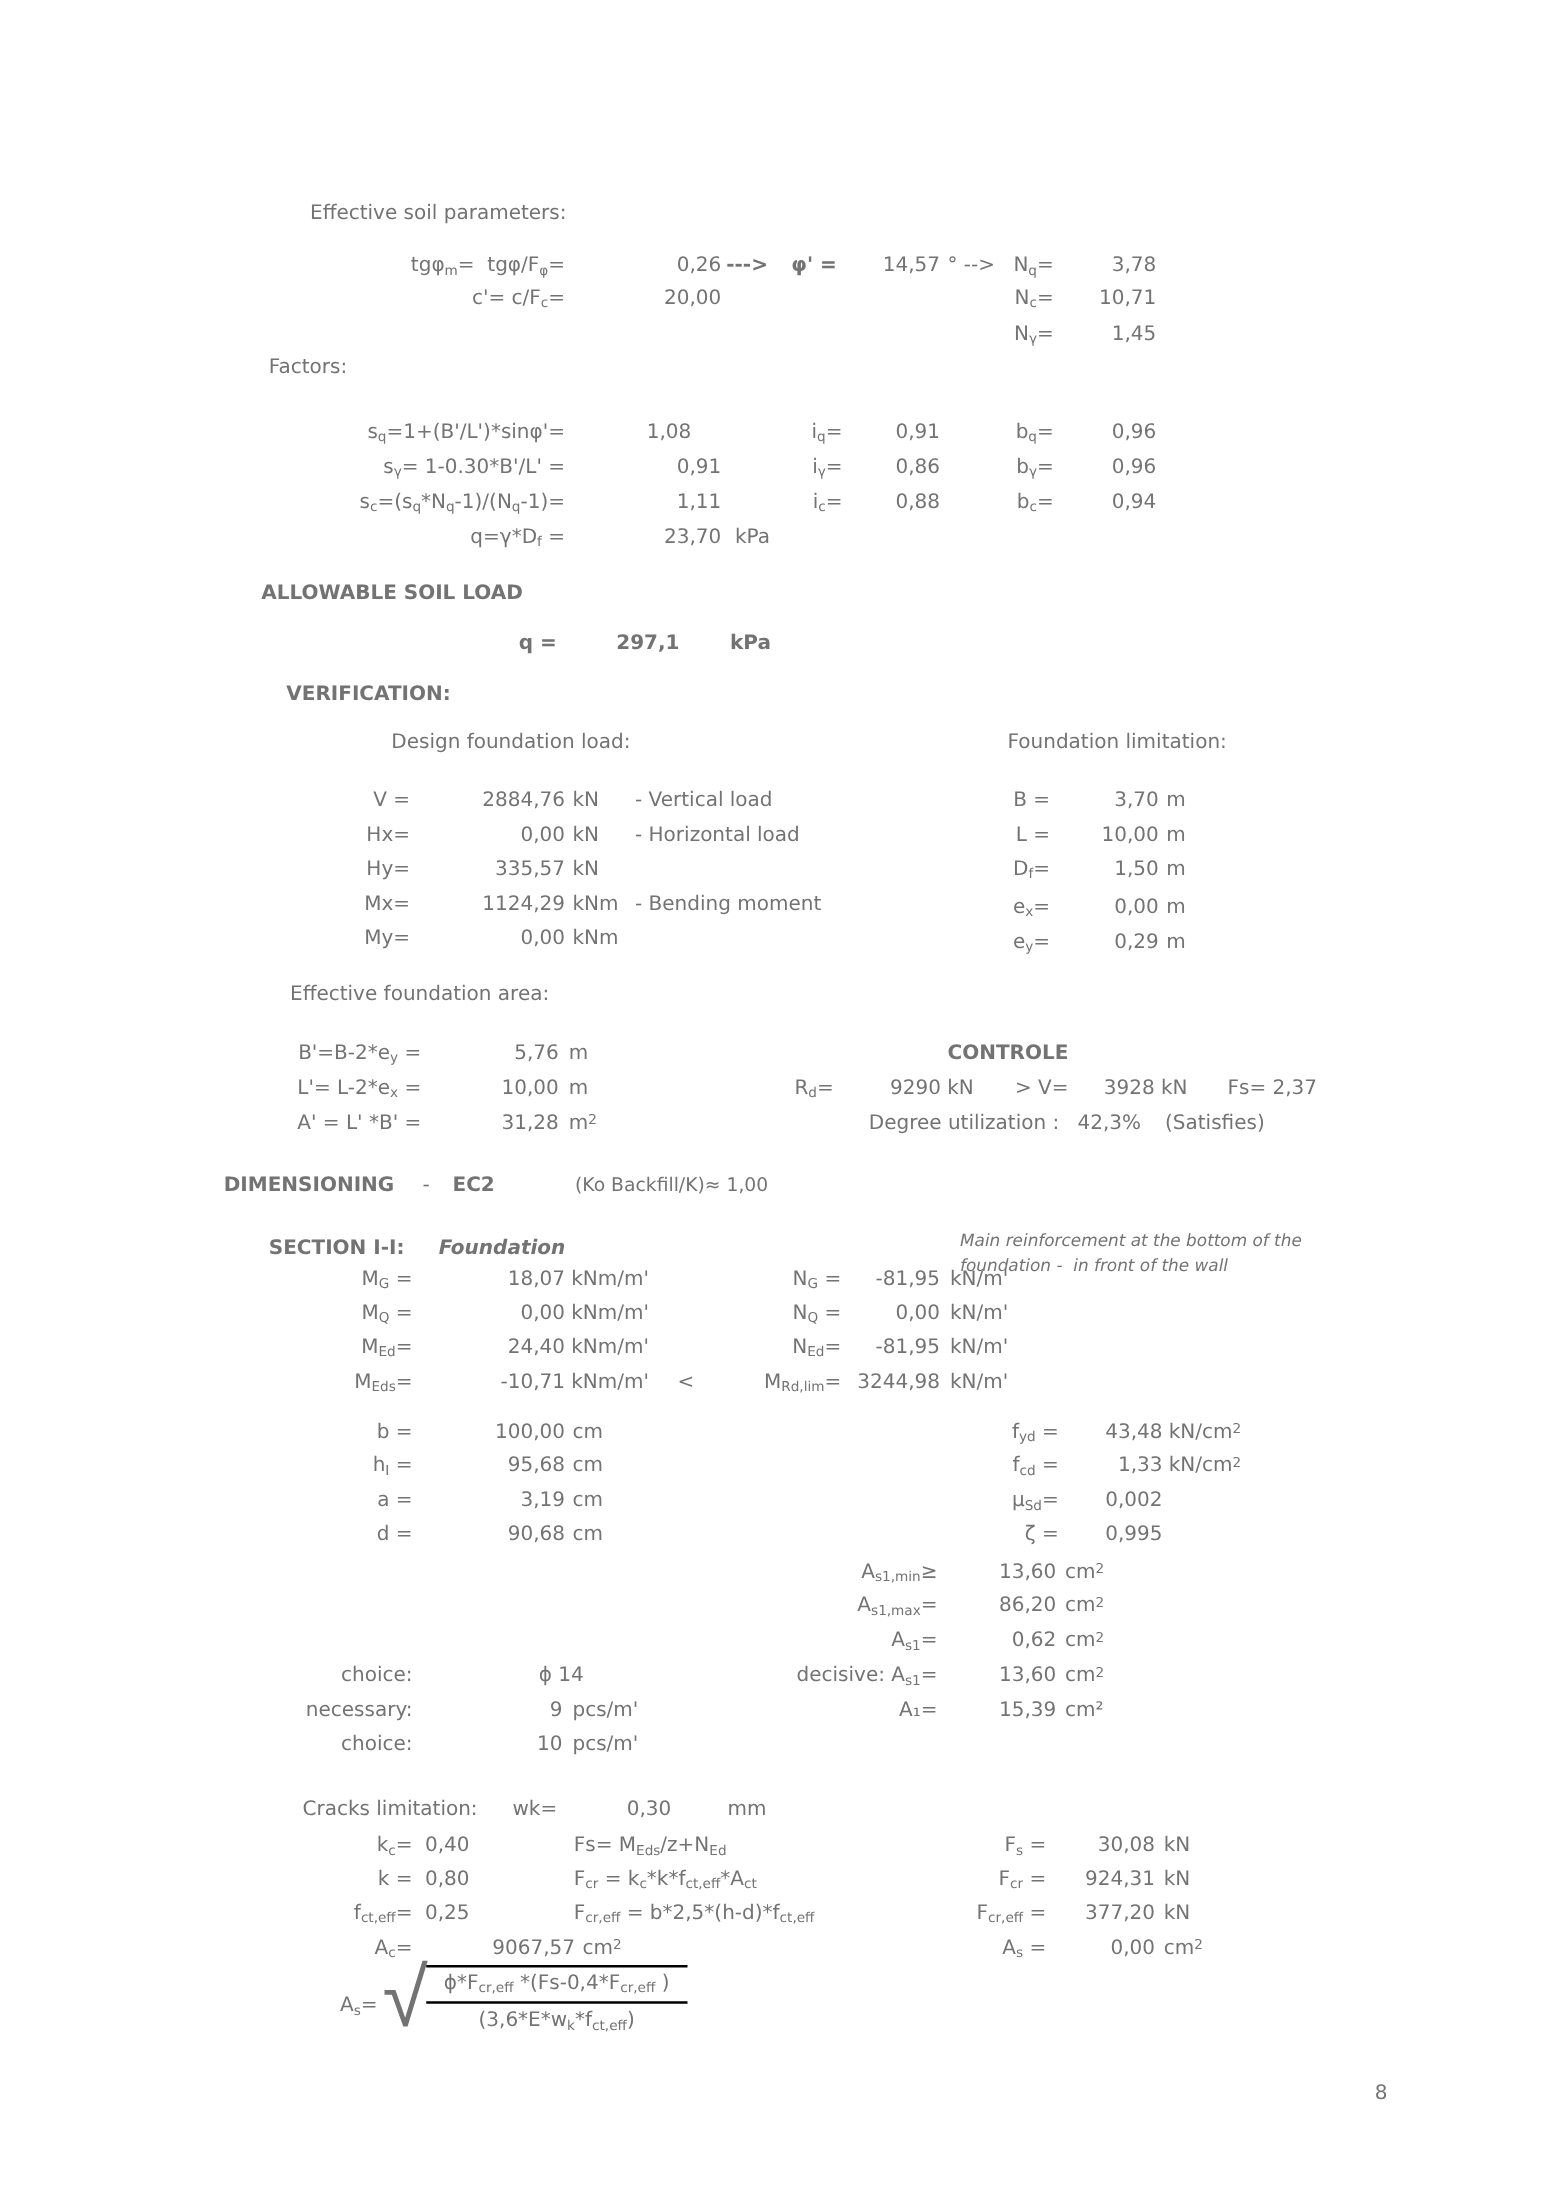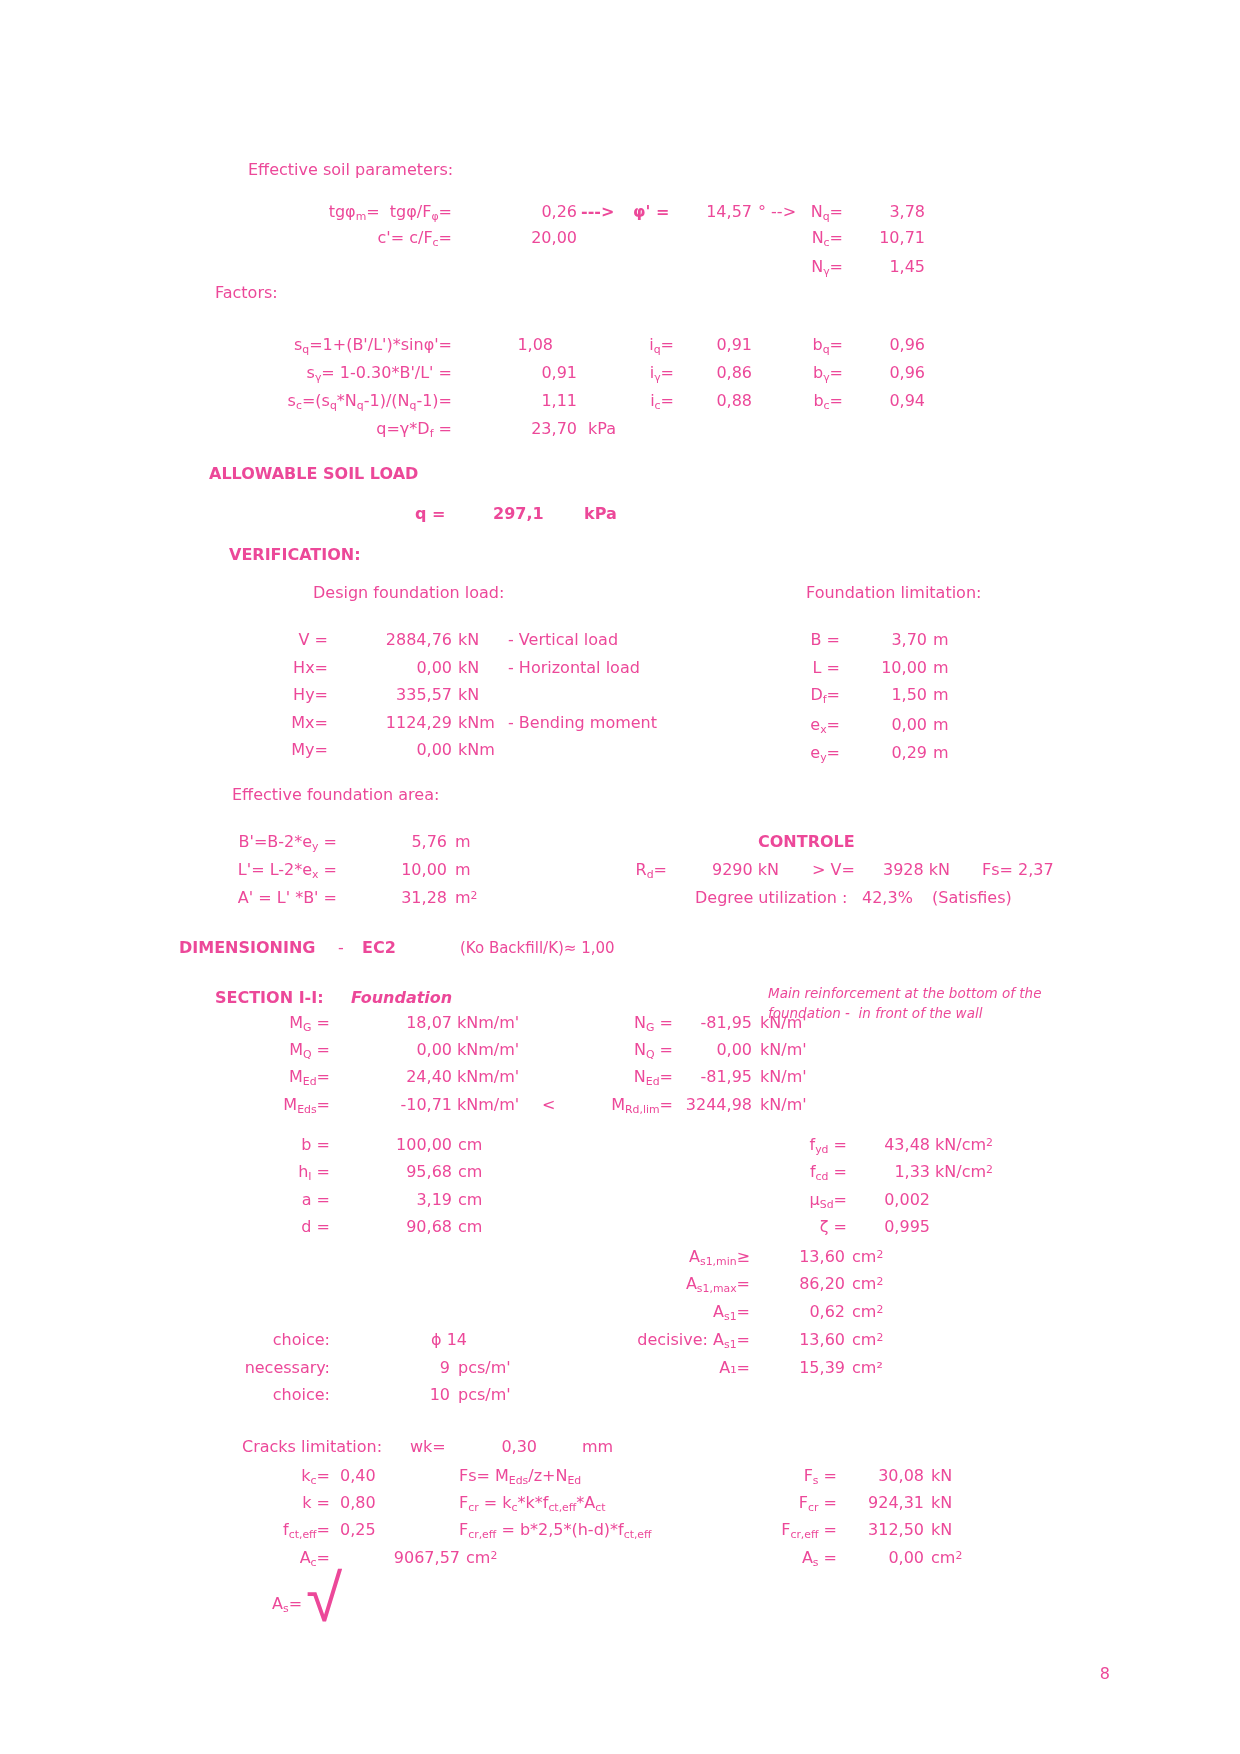--- a/index.html
+++ b/index.html
@@ -1,18 +1,18 @@
 <!DOCTYPE html>
 <html><head>
 <meta charset="utf-8">
 <style>
   html,body { margin:0; padding:0; background:#ffffff; }
   .page {
     position:relative; width:1240px; height:1754px; background:#ffffff;
-    font-family:"DejaVu Sans", sans-serif; font-size:16px; color:#ec4899;
+    font-family:"DejaVu Sans", sans-serif; font-size:16px; color:#737373;
     overflow:hidden;
   }
   .t { position:absolute; white-space:nowrap; line-height:1.25; }
   .ra { text-align:right; }
   .b { font-weight:bold; }
   .it { font-style:italic; }
   .sm { font-size:13.5px;margin-top:16px; }
   .md { font-size:15px; }
   sub { font-size:0.68em; vertical-align:-0.25em; }
   sup { font-size:0.68em; vertical-align:0.35em; }
@@ -258,28 +258,32 @@
   <span class="t" style="left:340px;top:1493px">0,80</span>
   <span class="t" style="left:459px;top:1493px">F<sub>cr</sub> = k<sub>c</sub>*k*f<sub>ct,eff</sub>*A<sub>ct</sub></span>
   <span class="t ra" style="left:750px;top:1493px;width:87px">F<sub>cr</sub> =</span>
   <span class="t ra" style="left:852px;top:1493px;width:72px">924,31</span>
   <span class="t" style="left:931px;top:1493px">kN</span>
 
   <span class="t ra" style="left:200px;top:1520px;width:130px">f<sub>ct,eff</sub>=</span>
   <span class="t" style="left:340px;top:1520px">0,25</span>
   <span class="t" style="left:459px;top:1520px">F<sub>cr,eff</sub> = b*2,5*(h-d)*f<sub>ct,eff</sub></span>
   <span class="t ra" style="left:750px;top:1520px;width:87px">F<sub>cr,eff</sub> =</span>
-  <span class="t ra" style="left:852px;top:1520px;width:72px">312,50</span>
+  <span class="t ra" style="left:852px;top:1520px;width:72px">377,20</span>
   <span class="t" style="left:931px;top:1520px">kN</span>
 
   <span class="t ra" style="left:200px;top:1548px;width:130px">A<sub>c</sub>=</span>
   <span class="t ra" style="left:360px;top:1548px;width:100px">9067,57</span>
   <span class="t" style="left:466px;top:1548px">cm<sup>2</sup></span>
   <span class="t ra" style="left:750px;top:1548px;width:87px">A<sub>s</sub> =</span>
   <span class="t ra" style="left:852px;top:1548px;width:72px">0,00</span>
   <span class="t" style="left:931px;top:1548px">cm<sup>2</sup></span>
 
   <span class="t" style="left:272px;top:1594px">A<sub>s</sub>=</span>
   <span class="t radical" style="left:306px;top:1566px">√</span>
+  <div class="t fracstack" style="left:341px;top:1572px">
+    <div class="numer">ϕ*F<sub>cr,eff</sub> *(Fs-0,4*F<sub>cr,eff</sub> )</div>
+    <div class="denom">(3,6*E*w<sub>k</sub>*f<sub>ct,eff</sub>)</div>
+  </div>
 
   <span class="t ra" style="left:1060px;top:1664px;width:50px">8</span>
 
 </div>
 
 </body></html>

